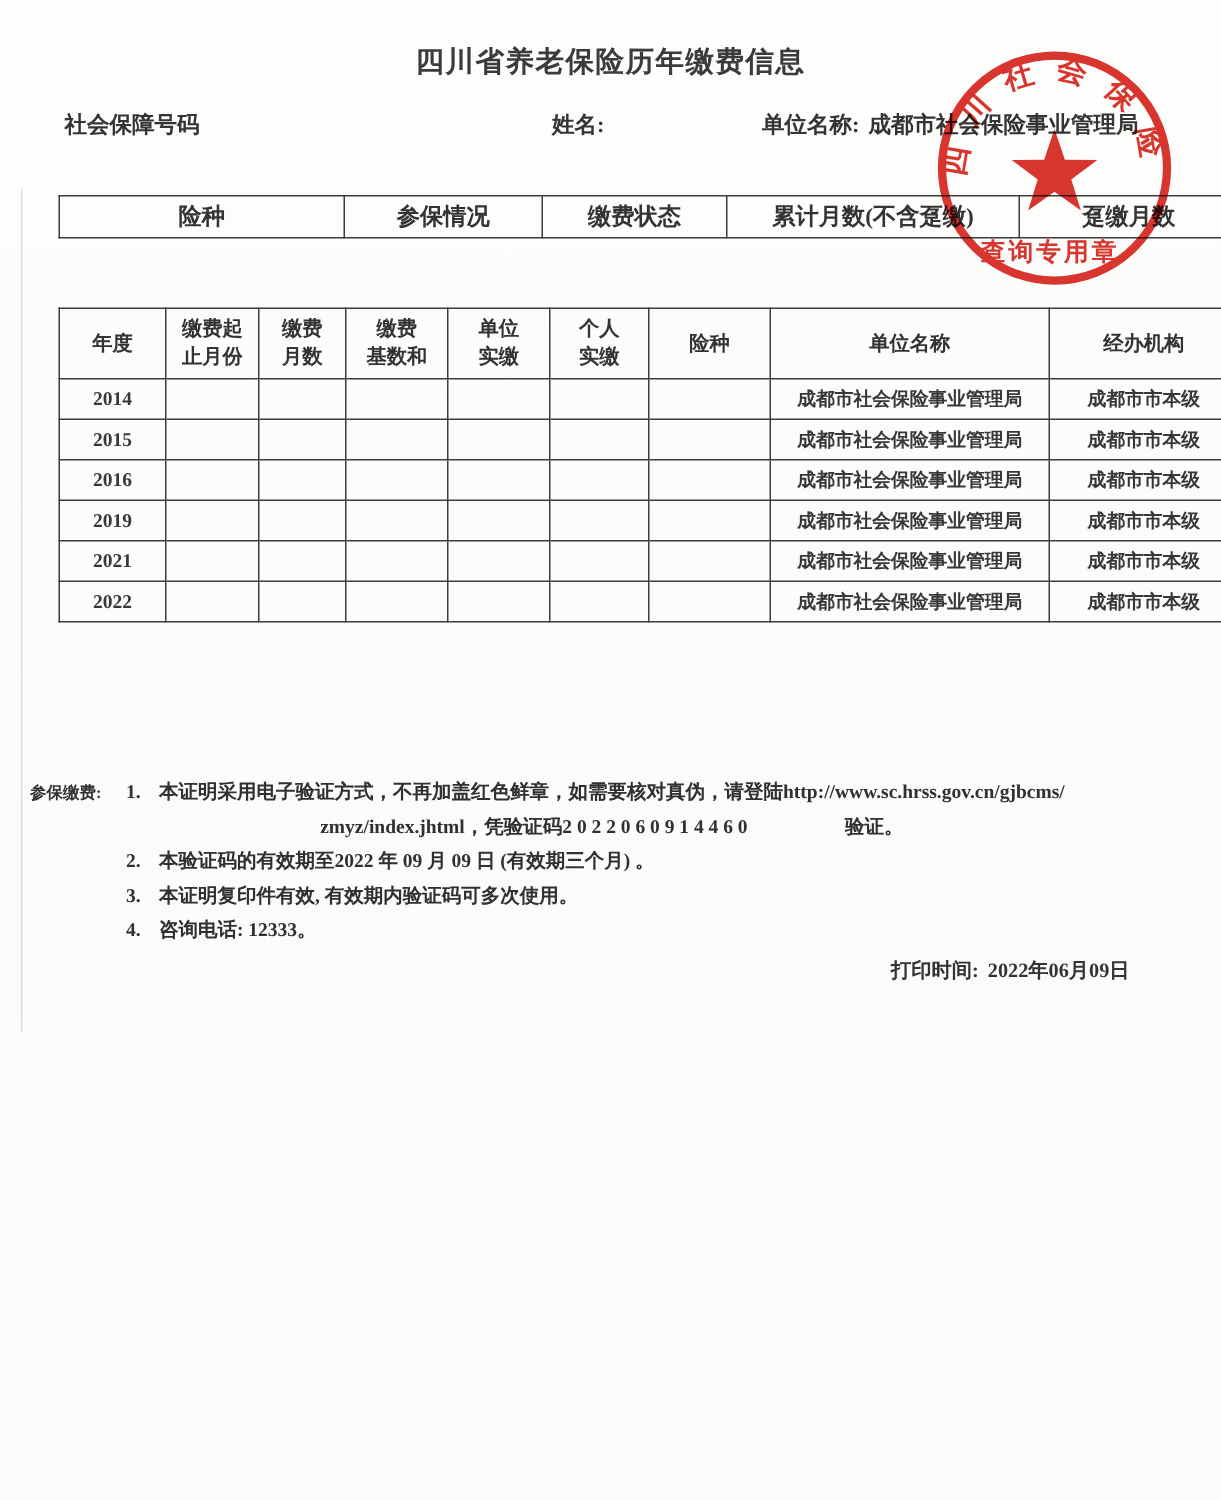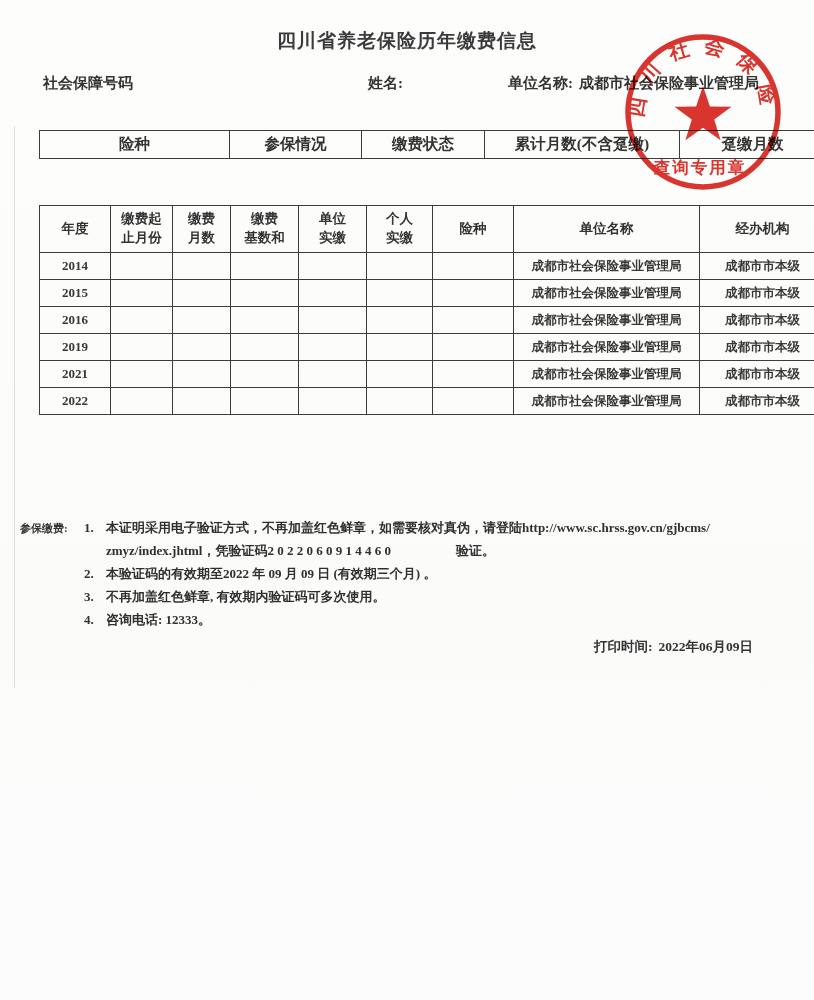--- a/index.html
+++ b/index.html
@@ -38,21 +38,21 @@
   .history-table{position:absolute;left:15px;top:205px;width:786px;}
   .history-table th{height:46px;font-size:13.5px;font-weight:700;line-height:1.4;white-space:pre-line;color:#333;}
   .history-table td{height:26px;font-size:12.5px;font-weight:600;color:#383838;}
   .history-table td.c-year{font-size:13px;}
 
   .notes{position:absolute;left:20px;top:516px;width:780px;}
   .notes-label{position:absolute;left:0;top:5px;font-size:11px;font-weight:700;color:#333;}
   .notes-items{position:absolute;left:64px;top:0;width:716px;}
   .note-item{display:flex;font-size:13px;font-weight:700;line-height:23px;color:#303030;}
   .note-num{width:22px;flex:0 0 22px;}
-  .note-text{white-space:pre-line;}
+  .note-text{white-space:pre-line;text-align:center;}
 
   .print-time{position:absolute;left:594px;top:638px;font-size:13.5px;font-weight:700;color:#333;white-space:nowrap;text-align:right;}
   .print-time .val{margin-left:6px;}
 
   .stamp{
     position:absolute;left:617px;top:26px;width:172px;height:172px;
     mix-blend-mode:multiply;opacity:.92;pointer-events:none;
   }
   .stamp svg{display:block;}
   .stamp text{font-family:"Liberation Serif","DejaVu Serif",serif;font-weight:700;}
@@ -209,21 +209,21 @@
         <span class="note-num">1.</span>
         <span class="note-text">本证明采用电子验证方式，不再加盖红色鲜章，如需要核对真伪，请登陆http://www.sc.hrss.gov.cn/gjbcms/
 zmyz/index.jhtml，凭验证码2 0 2 2 0 6 0 9 1 4 4 6 0　　　　　验证。</span>
       </div>
       <div class="note-item">
         <span class="note-num">2.</span>
         <span class="note-text">本验证码的有效期至2022 年 09 月 09 日 (有效期三个月) 。</span>
       </div>
       <div class="note-item">
         <span class="note-num">3.</span>
-        <span class="note-text">不再加盖红色鲜章, 有效期内验证码可多次使用。</span>
+        <span class="note-text">本证明复印件有效, 有效期内验证码可多次使用。</span>
       </div>
       <div class="note-item">
         <span class="note-num">4.</span>
         <span class="note-text">咨询电话: 12333。</span>
       </div>
     </div>
   </div>
 
   <div class="print-time"><span>打印时间:</span><span class="val">2022年06月09日</span></div>
 

